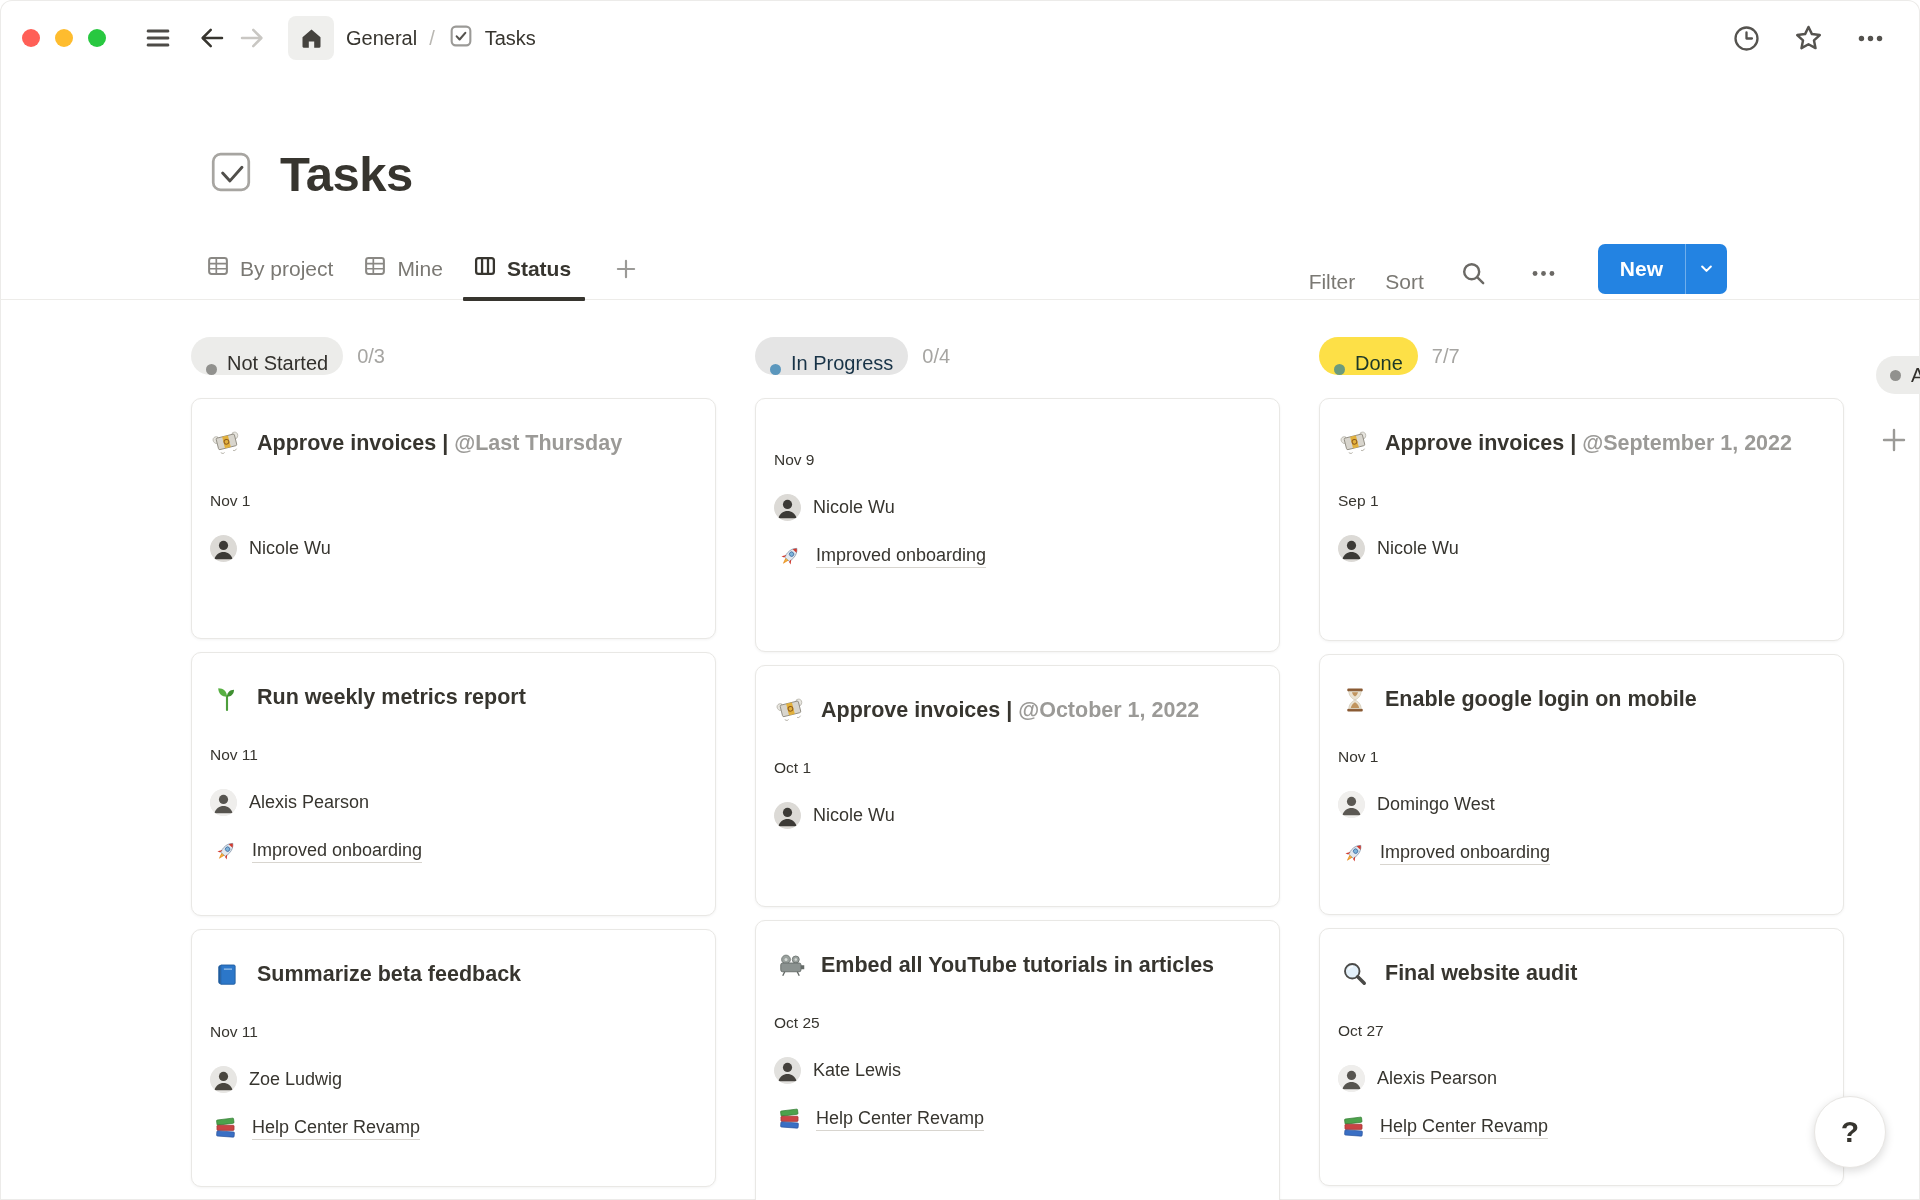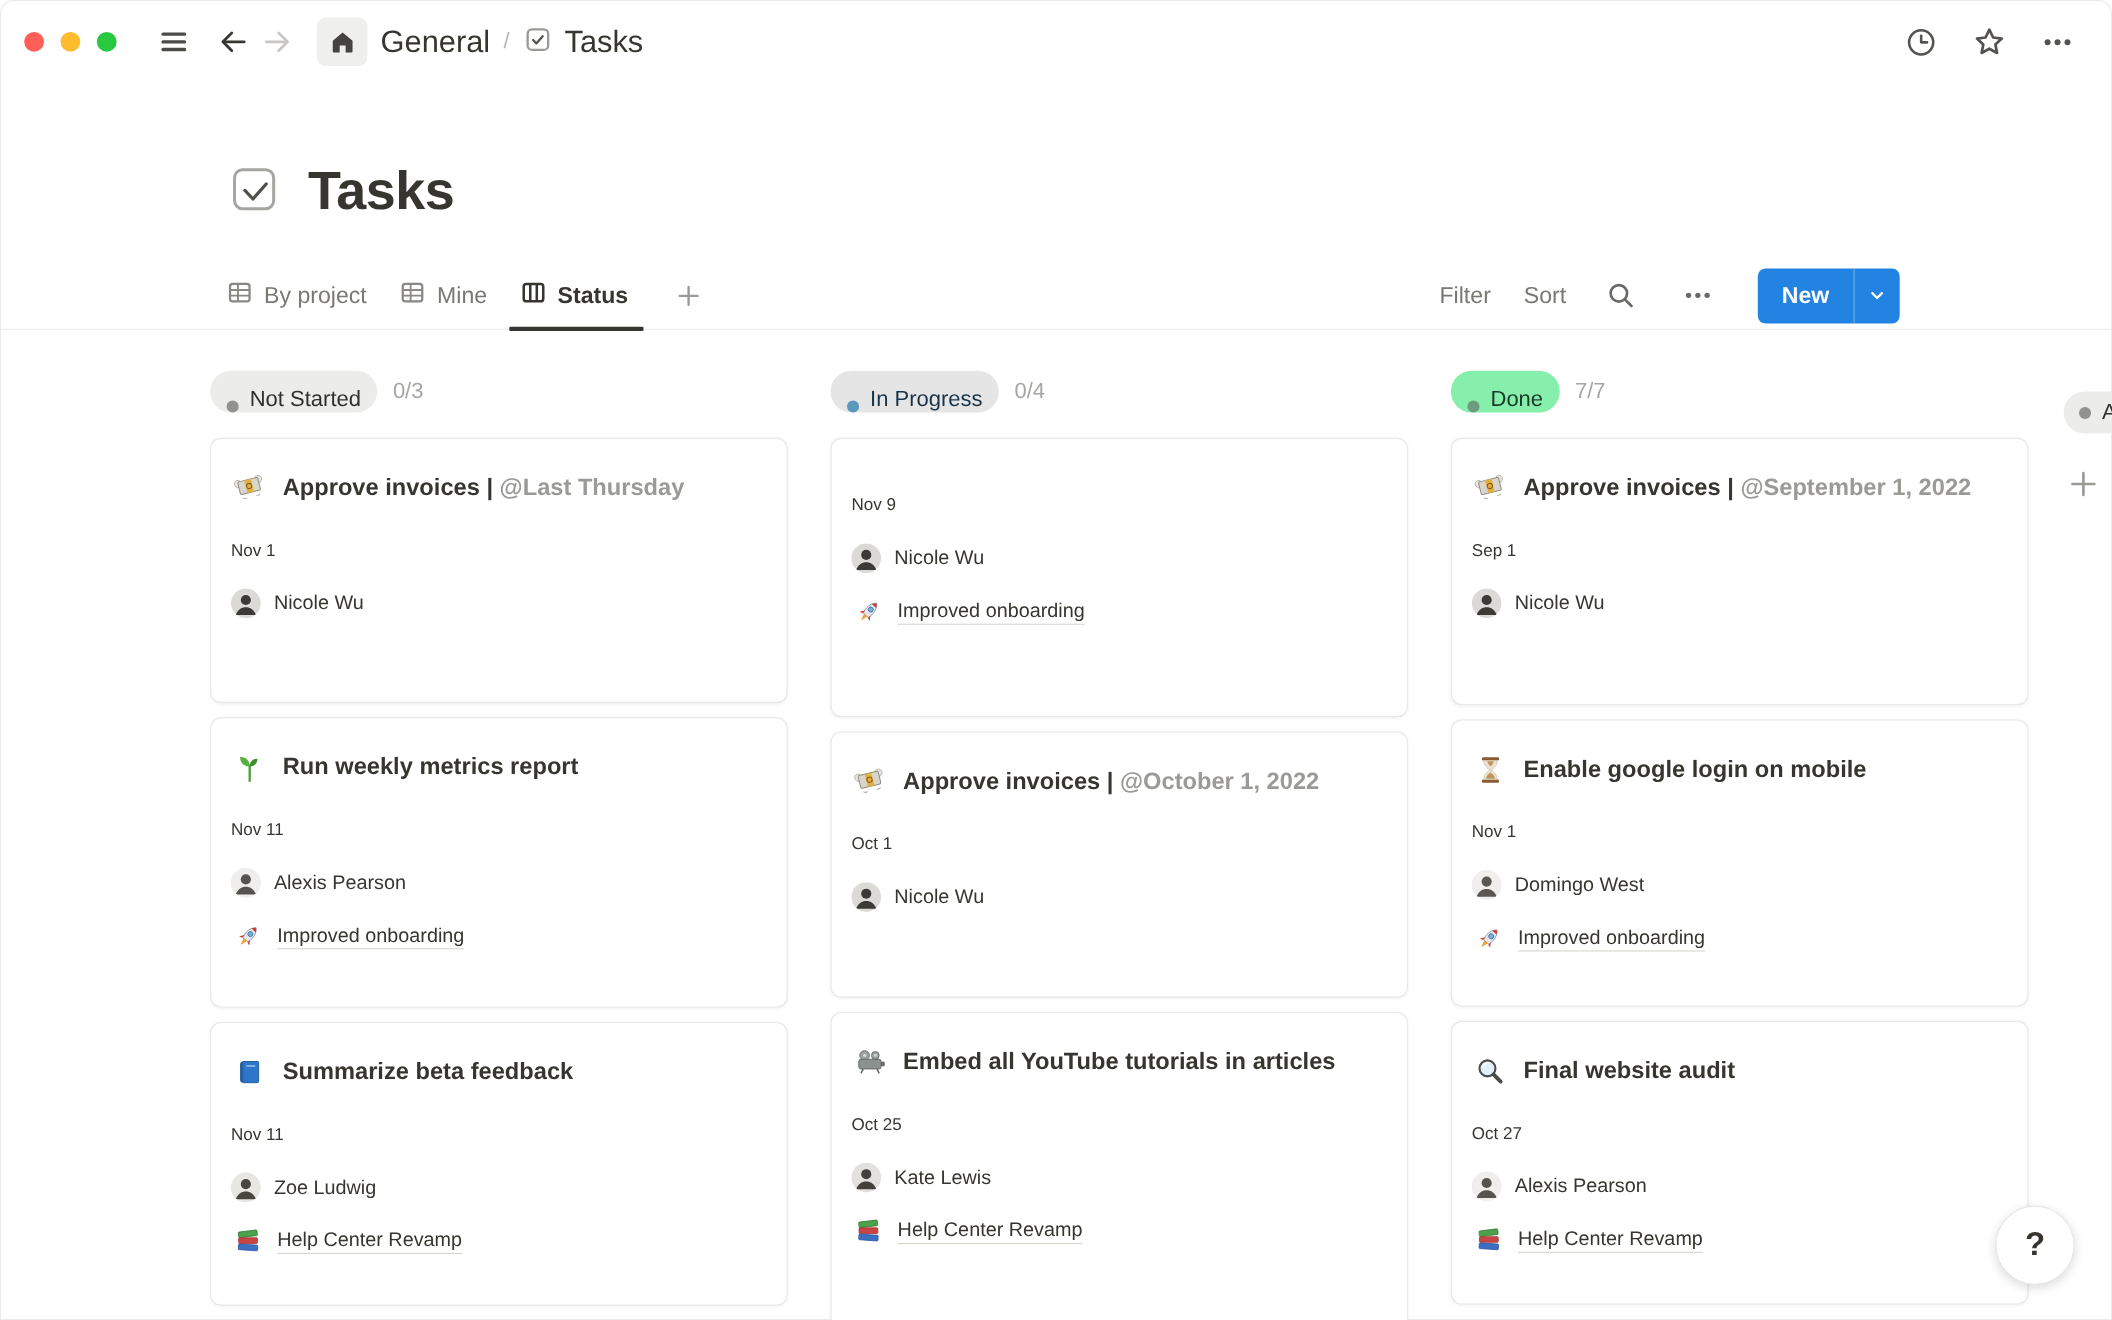--- a/index.html
+++ b/index.html
@@ -11,58 +11,58 @@
   
   .titlebar { display:flex; align-items:center; height:76px; padding:0 30px 0 22px; }
   .lights { display:flex; gap:15px; }
   .light { width:18px; height:18px; border-radius:50%; cursor:default; }
   .light.red{ background:#FF5F57; } .light.yellow{ background:#FEBC2E; } .light.green{ background:#28C840; }
   .tb-icon { display:flex; align-items:center; justify-content:center; width:40px; height:40px;
     border-radius:8px; cursor:pointer; }
   .hamburger { margin-left:32px; }
   .nav-back { margin-left:14px; }
   .home-btn { background:#EFEFED; width:46px; height:44px; margin-left:16px; }
-  .crumb { font-size:28px; color:#37352F; margin-left:12px; cursor:pointer; }
+  .crumb { font-size:20px; color:#37352F; margin-left:12px; cursor:pointer; }
   .crumb-sep { color:#B9B7B2; margin:0 12px; font-size:20px; }
   .crumb-page-wrap { display:flex; align-items:center; gap:10px; cursor:pointer; }
   .tb-right { margin-left:auto; display:flex; align-items:center; gap:22px; }
 
   
   .page-header { display:flex; align-items:center; gap:26px; padding:70px 0 0 208px; }
   .page-title { font-size:49px; font-weight:700; letter-spacing:-0.5px; }
 
   
   .tabs-row { display:flex; align-items:center; margin-top:36px; padding:0 193px 0 206px;
     height:62px; border-bottom:1px solid #EDECE9; }
   .tabs { display:flex; align-items:center; gap:30px; }
   .tab { display:flex; align-items:center; gap:10px; font-size:21px; color:#7A7873;
     height:62px; position:relative; cursor:pointer; }
   .tab.active { color:#37352F; font-weight:600; }
   .tab.active::after { content:""; position:absolute; left:-10px; right:-14px; bottom:-1px;
     height:4px; background:#37352F; border-radius:1px; }
   .tab-add { color:#9B9A97; margin-left:12px; }
-  .toolbar { margin-left:auto; display:flex; align-items:center; gap:30px; }
+  .toolbar { margin-left:auto; display:flex; align-items:flex-end; gap:30px; }
   .tool-label { font-size:21px; color:#7A7873; cursor:pointer; }
   .new-btn { display:flex; align-items:stretch; background:#2383E2; border-radius:7px;
     height:50px; overflow:hidden; cursor:pointer; margin-left:4px; }
   .new-btn .lbl { display:flex; align-items:center; padding:0 22px; color:#fff;
     font-size:21px; font-weight:600; }
   .new-btn .chev { display:flex; align-items:center; padding:0 11px;
     border-left:1px solid rgba(255,255,255,0.35); }
 
   
   .board { display:flex; gap:39px; padding:37px 0 0 191px; position:relative; }
   .column { width:525px; flex:none; }
   .col-head { display:flex; align-items:center; gap:14px; height:38px; margin-bottom:23px; }
   .pill { display:inline-flex; align-items:flex-end; gap:10px; height:38px; padding:0 15px;
     border-radius:19px; font-size:20px; font-weight:500; cursor:pointer; }
   .pill .dot { width:11px; height:11px; border-radius:50%; }
   .pill.gray { background:#ECECEA; color:#32302C; } .pill.gray .dot { background:#91918E; }
   .pill.blue { background:#e5e5e5; color:#183347; } .pill.blue .dot { background:#5B97BD; }
-  .pill.green { background:#86efac; color:#1C3829; } .pill.green .dot { background:#6C9B7D; }
+  .pill.green { background:#fde047; color:#1C3829; } .pill.green .dot { background:#6C9B7D; }
   .count { font-size:20px; color:#A6A5A2; }
   .cards { display:flex; flex-direction:column; gap:13px; }
   .card { background:#fff; border:1px solid #E9E8E5; border-radius:10px;
     box-shadow:0 1px 3px rgba(15,15,15,0.05); padding:24px 18px 26px; cursor:pointer; }
   .card-title-row { display:flex; gap:13px; }
   .emoji { width:34px; height:34px; flex:none; display:flex; align-items:center;
     justify-content:center; margin-top:4px; }
   .emoji svg { width:30px; height:30px; }
   .emoji.sm { width:30px; height:30px; margin-top:0; }
   .emoji.sm svg { width:27px; height:27px; }

